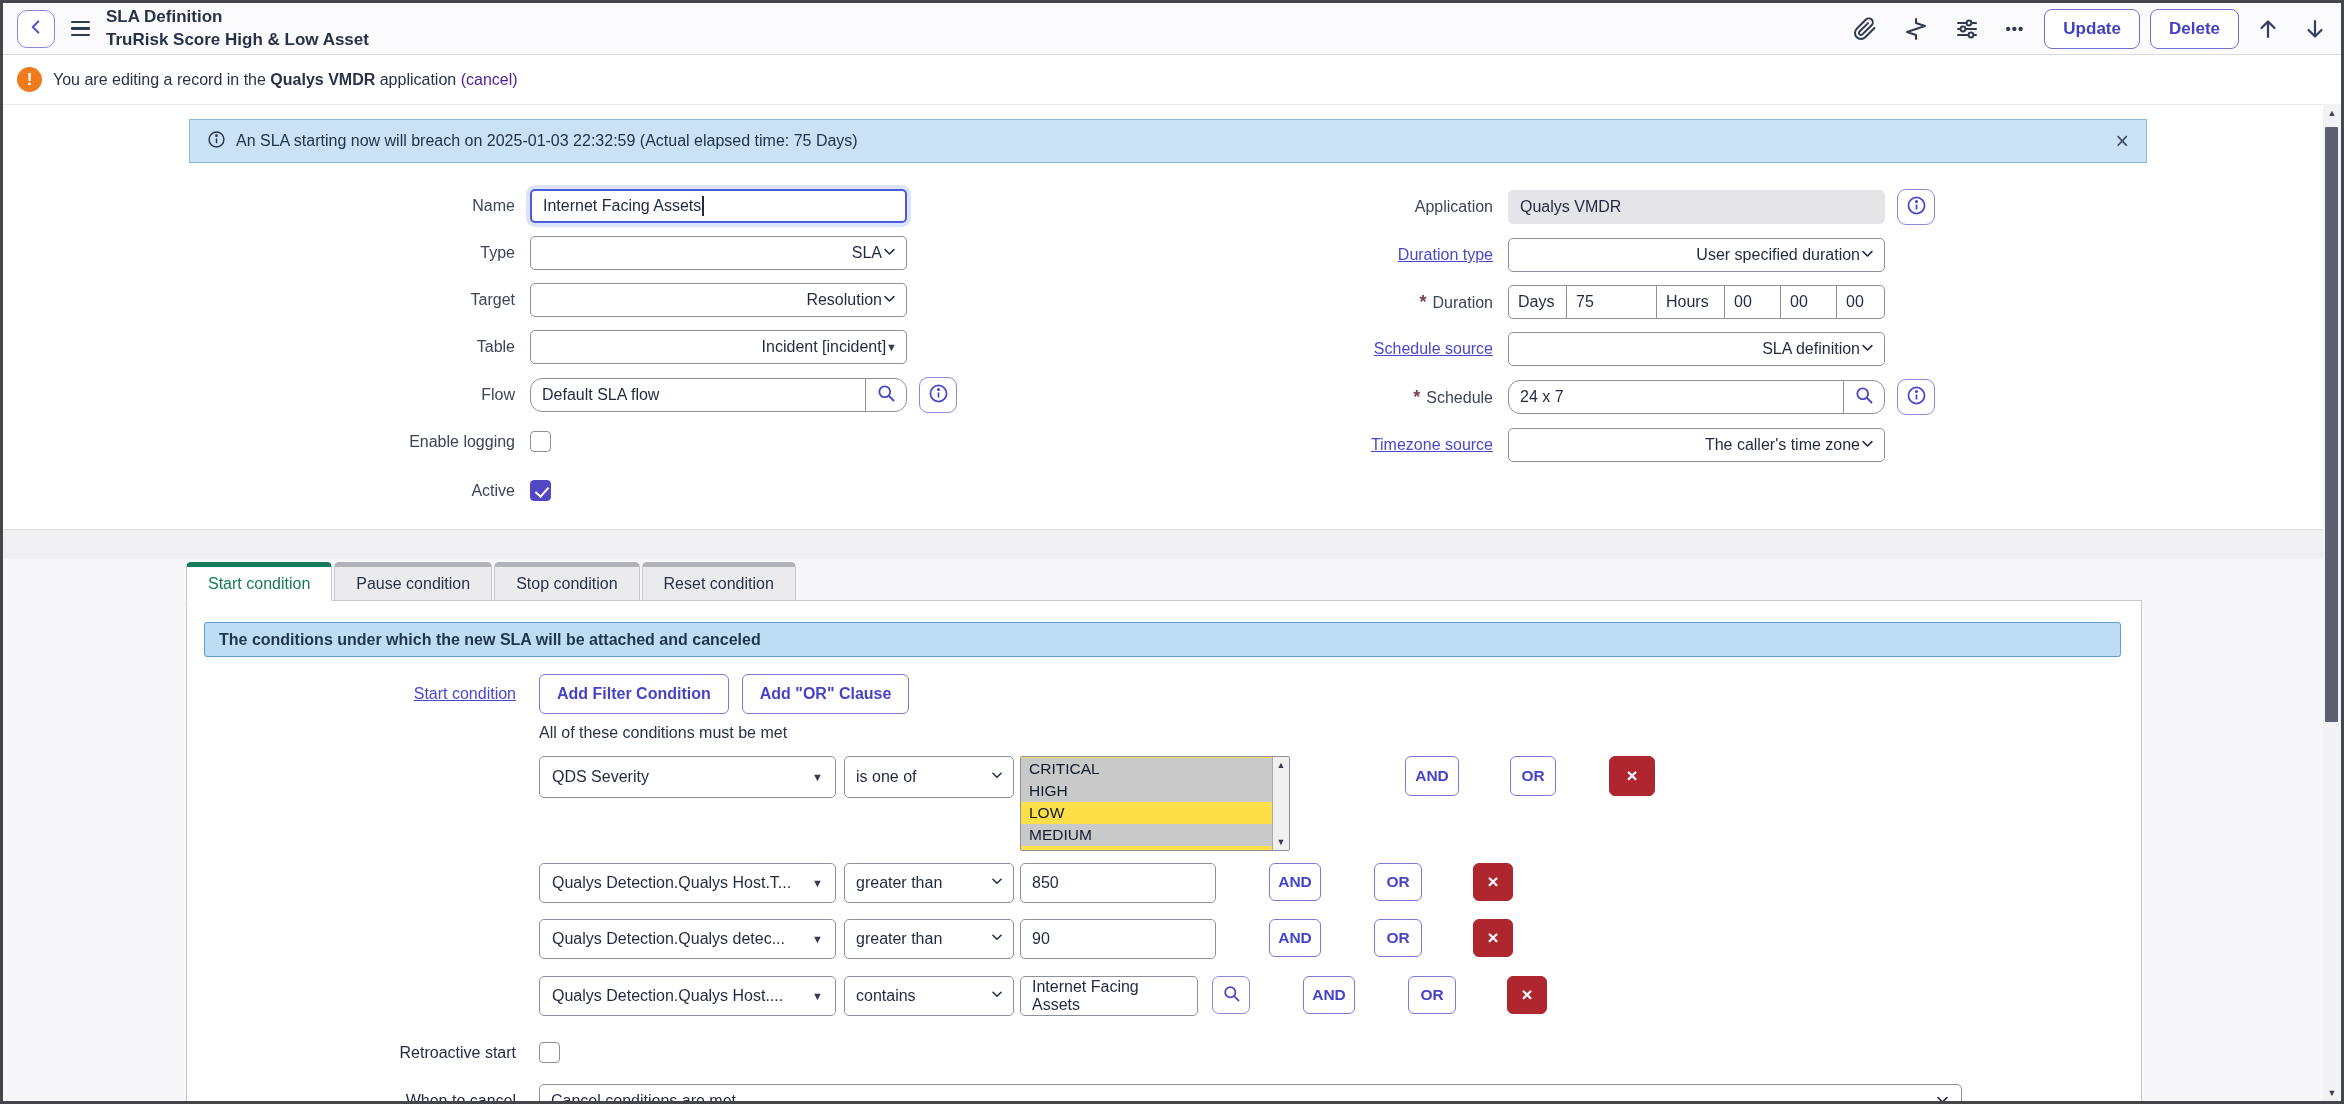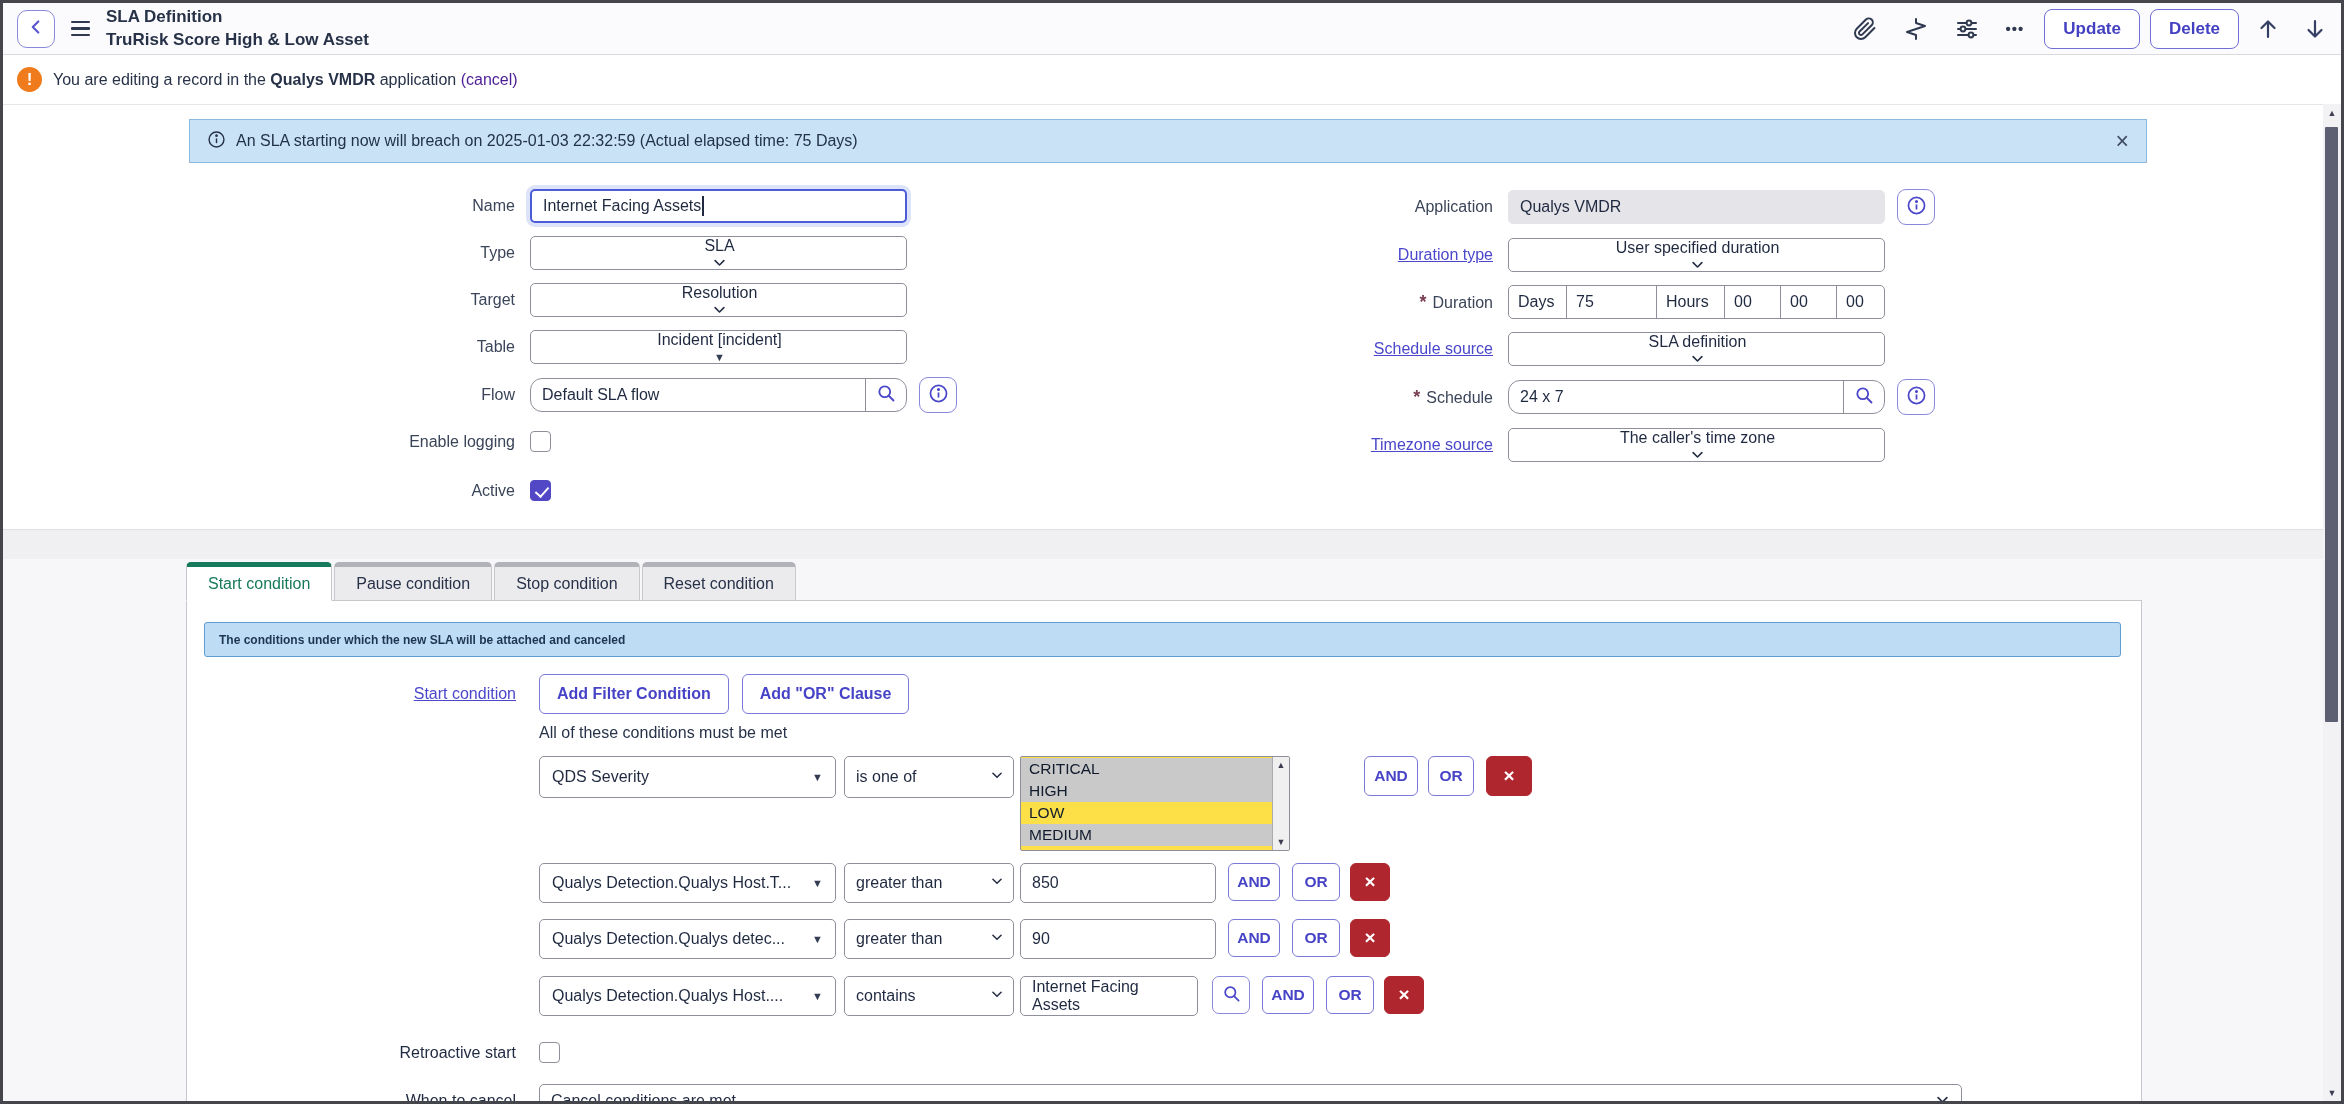--- a/index.html
+++ b/index.html
@@ -46,21 +46,21 @@
   .col-right{flex:1;}
   .frow{display:flex;align-items:center;margin-bottom:13px;}
   .flabel{flex:none;text-align:right;font-size:16px;color:#3b4559;}
   .col-left .flabel{width:512px;}
   .col-right .flabel{width:460px;}
   .req{color:#793d52;font-weight:bold;font-size:18px;margin-right:6px;}
   .fld{height:34px;border:1px solid #8f8f9b;border-radius:5px;background:#fff;display:flex;
     align-items:center;padding:0 11px;font-size:16px;color:#1f2940;width:377px;margin-left:15px;flex:none;}
   .fld.focused{border:2px solid #4b5cd6;box-shadow:0 0 0 4px #dde3f9;}
   .caret{width:1.5px;height:20px;background:#1f2940;margin-left:1px;}
-  .fld.sel{justify-content:space-between;padding-right:9px;flex-direction:column;}
+  .fld.sel{justify-content:flex-end;padding-right:9px;}
   .fld.readonly{background:#e4e4e9;border-color:#e4e4e9;}
   .tri{font-size:11px;color:#333c52;line-height:1;}
   .fld.with-search{padding:0;border-radius:12px;}
   .ws-text{flex:1;padding:0 11px;}
   .search-seg{width:41px;align-self:stretch;border-left:1px solid #8f8f9b;display:flex;align-items:center;
     justify-content:center;cursor:pointer;}
   .icon-btn{width:38px;height:36px;border:1.5px solid #8a88dc;border-radius:9px;background:#fff;
     display:flex;align-items:center;justify-content:center;margin-left:12px;flex:none;cursor:pointer;}
   .duration{display:flex;height:34px;width:377px;border:1px solid #8f8f9b;border-radius:5px;
     overflow:hidden;background:#fff;margin-left:15px;flex:none;}
@@ -77,21 +77,21 @@
   .gray-band{height:30px;background:#f0f0f3;border-top:1px solid #e0e0e4;}
   .tabs-section{background:#f7f7f9;height:542px;padding-top:3px;position:relative;}
   .tabs-row{display:flex;padding-left:183px;position:relative;z-index:2;}
   .tab{height:39px;display:flex;align-items:center;padding:0 21px;font-size:16px;
     border:1px solid #c7c7cc;border-top:5px solid #b2b2b9;border-radius:5px 5px 0 0;background:#ebebee;
     color:#273248;margin-right:2px;margin-bottom:-1px;cursor:pointer;}
   .tab.active{background:#fff;border-top-color:#17795b;color:#17795b;border-bottom:1px solid #fff;}
   .content-box{margin-left:183px;width:1956px;border:1px solid #c7c7cc;border-bottom:none;background:#fff;
     height:501px;position:relative;z-index:1;padding-top:21px;overflow:hidden;}
   .cond-banner{margin:0 20px 0 17px;height:35px;background:#bedcf4;border:1px solid #5f9dd2;border-radius:3px;
-    display:flex;align-items:center;padding:0 14px;font-size:12px;font-weight:bold;color:#1d3551;}
+    display:flex;align-items:center;padding:0 14px;font-size:16px;font-weight:bold;color:#1d3551;}
   .linkrow{display:flex;align-items:center;margin-top:17px;}
   .llabel{width:329px;text-align:right;font-size:16px;flex:none;}
   .cbtn{height:40px;border:1.5px solid #7b79d8;border-radius:6px;background:#fff;color:#4643c6;
     font-weight:bold;font-size:16px;display:flex;align-items:center;padding:0 17px;cursor:pointer;
     font-family:inherit;}
   .ml23{margin-left:23px;} .ml13{margin-left:13px;}
   .hint{margin-left:352px;margin-top:10px;font-size:16px;color:#273248;}
   .crow{display:flex;align-items:flex-start;margin-left:352px;}
   .cfield{width:297px;height:42px;border:1px solid #8f8f9b;border-radius:5px;display:flex;align-items:center;
     justify-content:space-between;padding:0 12px;font-size:16px;background:#fff;flex:none;cursor:pointer;}
@@ -103,21 +103,21 @@
   .h38{height:38px;} .h40{height:40px;}
   .listbox{width:270px;margin-left:6px;height:95px;border:1px solid #8f8f9b;background:#fde047;display:flex;
     border-radius:2px;overflow:hidden;flex:none;}
   .lb-items{flex:1;overflow:hidden;padding-top:1px;}
   .lb-item{height:22px;display:flex;align-items:center;padding-left:8px;font-size:15.5px;color:#111b2e;cursor:pointer;}
   .lb-item.selopt{background:#c9c9c9;}
   .lb-scroll{width:17px;border-left:1px solid #ababb0;background:#f0f0f1;display:flex;flex-direction:column;
     justify-content:space-between;align-items:center;padding:3px 0;font-size:9px;color:#3c3c4e;cursor:pointer;}
   .mini{border:1.5px solid #7b79d8;border-radius:6px;background:#fff;color:#4643c6;font-weight:bold;
     font-size:15.5px;display:flex;align-items:center;justify-content:center;cursor:pointer;flex:none;
-    font-family:inherit;}
+    font-family:inherit;margin-left:41px;}
   .btn-x{background:#b0262f;border:1.5px solid #b0262f;color:#fff;font-size:19px;font-weight:bold;}
   .sbtn{width:38px;height:38px;margin-left:14px;border:1.5px solid #8a88dc;border-radius:7px;display:flex;
     align-items:center;justify-content:center;background:#fff;flex:none;cursor:pointer;}
   .spacer74{width:74px;flex:none;} .g12{width:12px;flex:none;} .g10{width:10px;flex:none;}
   .row-cancel .bigsel{width:1423px;height:34px;margin-left:23px;border:1px solid #8f8f9b;border-radius:5px;
     background:#fff;display:flex;align-items:center;justify-content:space-between;padding:0 11px;
     font-size:16px;flex:none;cursor:pointer;}
   
   .vscroll{position:absolute;right:0;top:101px;bottom:0;width:18px;background:#f2f2f5;z-index:6;}
   .vs-up{position:absolute;top:4px;left:0;right:0;text-align:center;font-size:9px;color:#3e3e52;cursor:pointer;}

